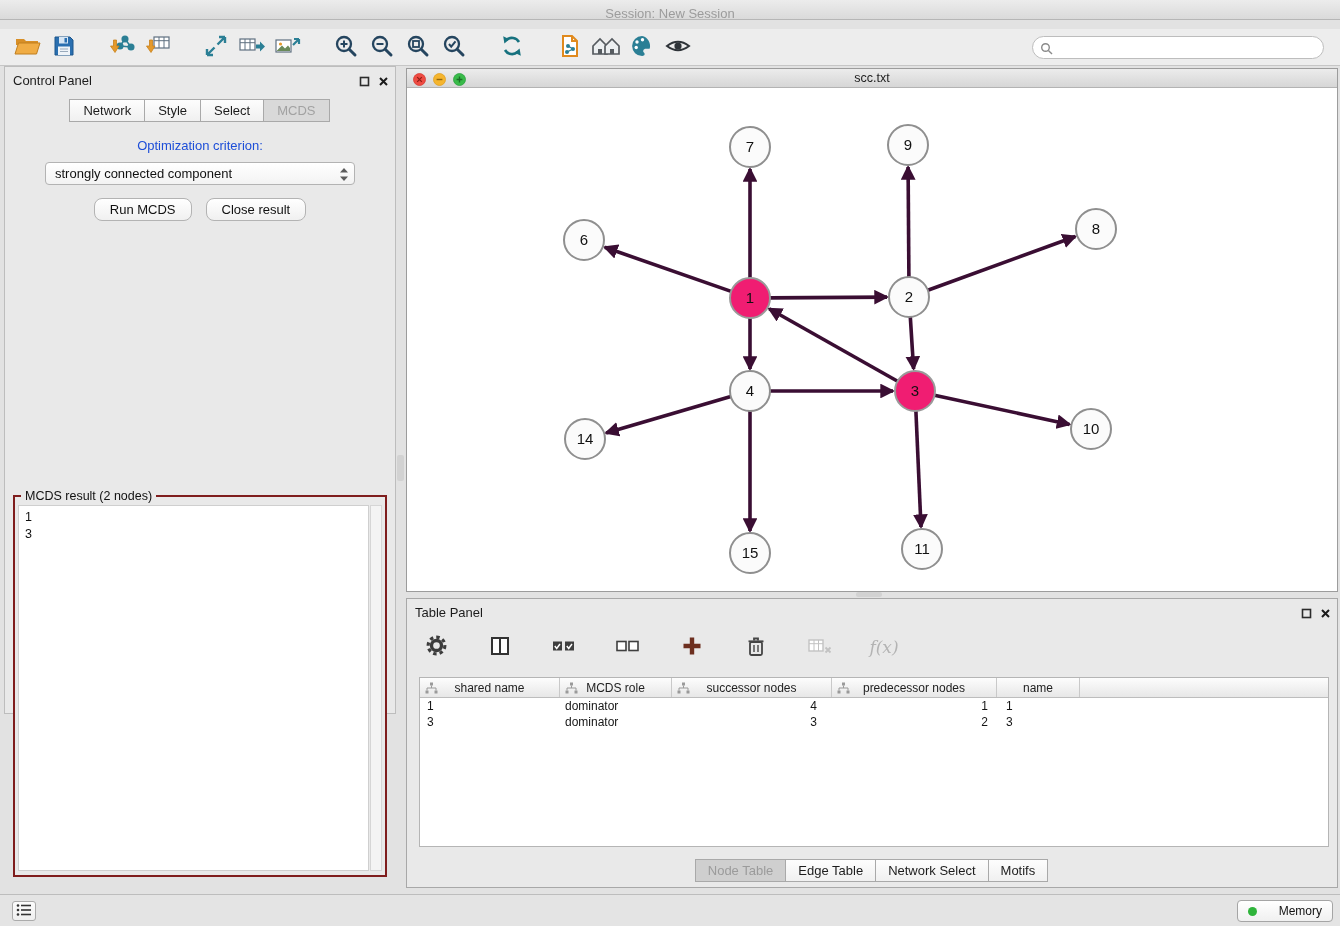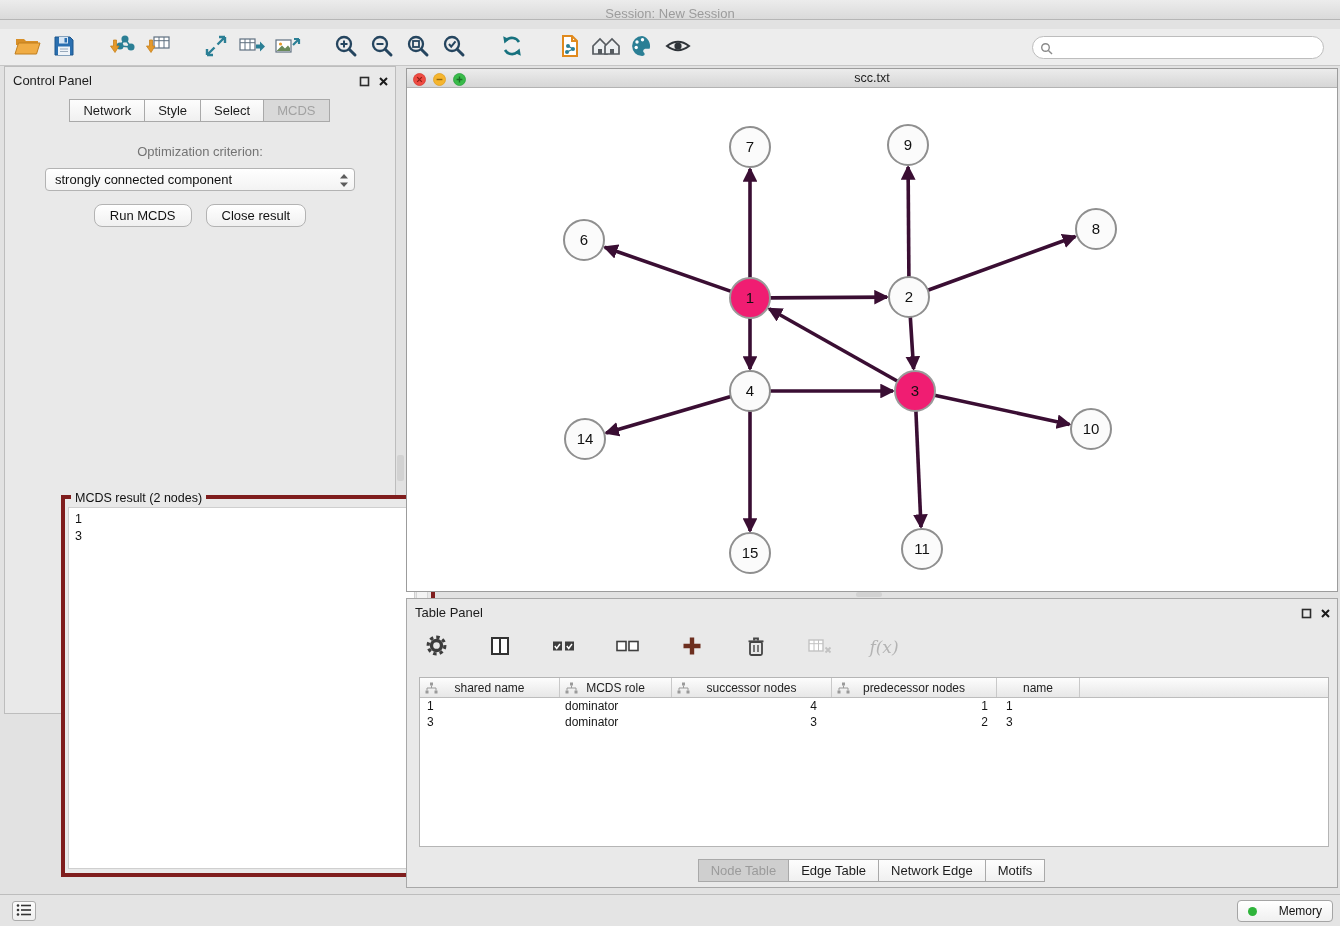--- a/index.html
+++ b/index.html
@@ -27,30 +27,30 @@
   
   .control-panel { position:absolute; top:66px; left:4px; width:392px; height:648px;
     background:#e9e9e9; border:1px solid #bdbdbd; }
   .panel-head { position:relative; height:26px; }
   .panel-head .ph-title { position:absolute; left:8px; top:6px; font-size:13px; color:#1c1c1c; }
   .panel-head .ph-icons { position:absolute; right:6px; top:6px; display:flex; gap:8px; align-items:center; }
   .cp-tabs { display:flex; justify-content:center; margin-top:6px; }
   .cp-tab { border:1px solid #a9a9a9; margin-left:-1px; background:linear-gradient(#fdfdfd,#f0f0f0);
     font-size:13px; color:#1c1c1c; padding:3px 13px; height:23px; }
   .cp-tab.selected { background:#d9d9d9; color:#a2a2a2; }
-  .opt-label { text-align:center; margin-top:22px; font-size:13px; color:#737373; }
+  .opt-label { text-align:center; margin-top:16px; font-size:13px; color:#1d4ed8; }
   .dropdown { position:relative; margin:9px auto 0 auto; width:310px; height:23px;
     background:linear-gradient(#ffffff,#f3f3f3); border:1px solid #b3b3b3; border-radius:4px;
     font-size:13px; line-height:21px; padding-left:9px; color:#111; }
   .dropdown .stepper { position:absolute; right:5px; top:4px; }
   .btn-row { display:flex; justify-content:center; gap:14px; margin-top:13px; }
   .push-btn { height:23px; padding:0 15px; font-size:13px; color:#111;
     background:linear-gradient(#ffffff,#f0f0f0); border:1px solid #b3b3b3; border-radius:8px; }
   .result-box { position:absolute; left:8px; top:428px; width:374px; height:382px;
-    border:4px solid #7f1d1d; background:#e9e9e9;margin-left:48px; }
+    border:2px solid #7f1d1d; background:#e9e9e9; }
   .result-box .legend { position:absolute; top:-8px; left:6px; background:#e9e9e9;
     padding:0 4px; font-size:12.5px; color:#111; }
   .result-inner { position:absolute; left:3px; right:16px; top:8px; bottom:4px;
     background:#fff; border:1px solid #cfcfcf; padding:3px 6px; font-size:12.5px;
     line-height:17px; color:#111; overflow:hidden; }
   .result-scroll { position:absolute; right:3px; top:8px; bottom:4px; width:12px;
     background:#f4f4f4; border:1px solid #d6d6d6; }
 
   
   .network-panel { position:absolute; left:406px; top:68px; width:932px; height:524px;
@@ -526,21 +526,21 @@
         <div class="td td2">3</div>
         <div class="td td3">2</div>
         <div class="td td4">3</div>
         <div class="td tdfill"></div>
       </div>
     </div>
 
     <div class="tp-tabs">
       <button class="tp-tab selected">Node Table</button>
       <button class="tp-tab">Edge Table</button>
-      <button class="tp-tab">Network Edge</button>
+      <button class="tp-tab">Network Select</button>
       <button class="tp-tab">Motifs</button>
     </div>
   </div>
 
   <div class="statusbar">
     <button class="status-left-btn">
       <span><svg width="16" height="14" viewBox="0 0 16 14">
             <circle cx="2" cy="2.5" r="1.3" fill="#333"></circle>
             <line x1="5" y1="2.5" x2="15" y2="2.5" stroke="#333" stroke-width="1.6"></line>
             <circle cx="2" cy="7" r="1.3" fill="#333"></circle>

